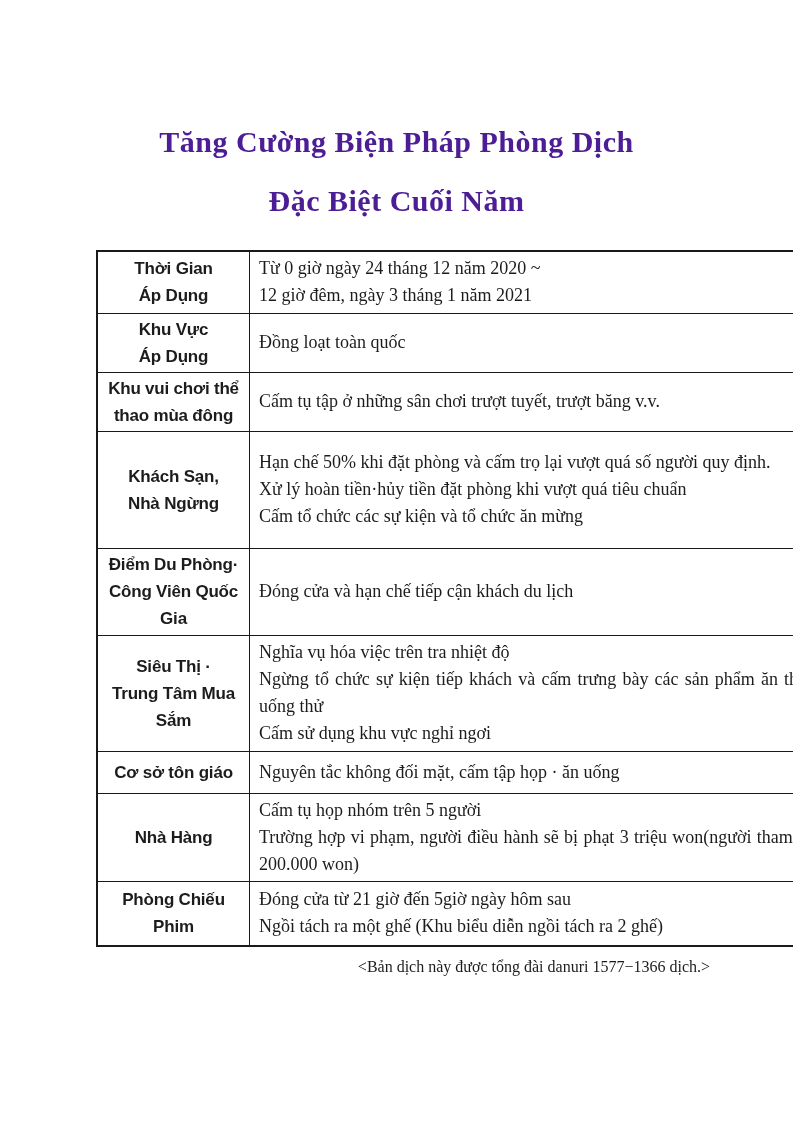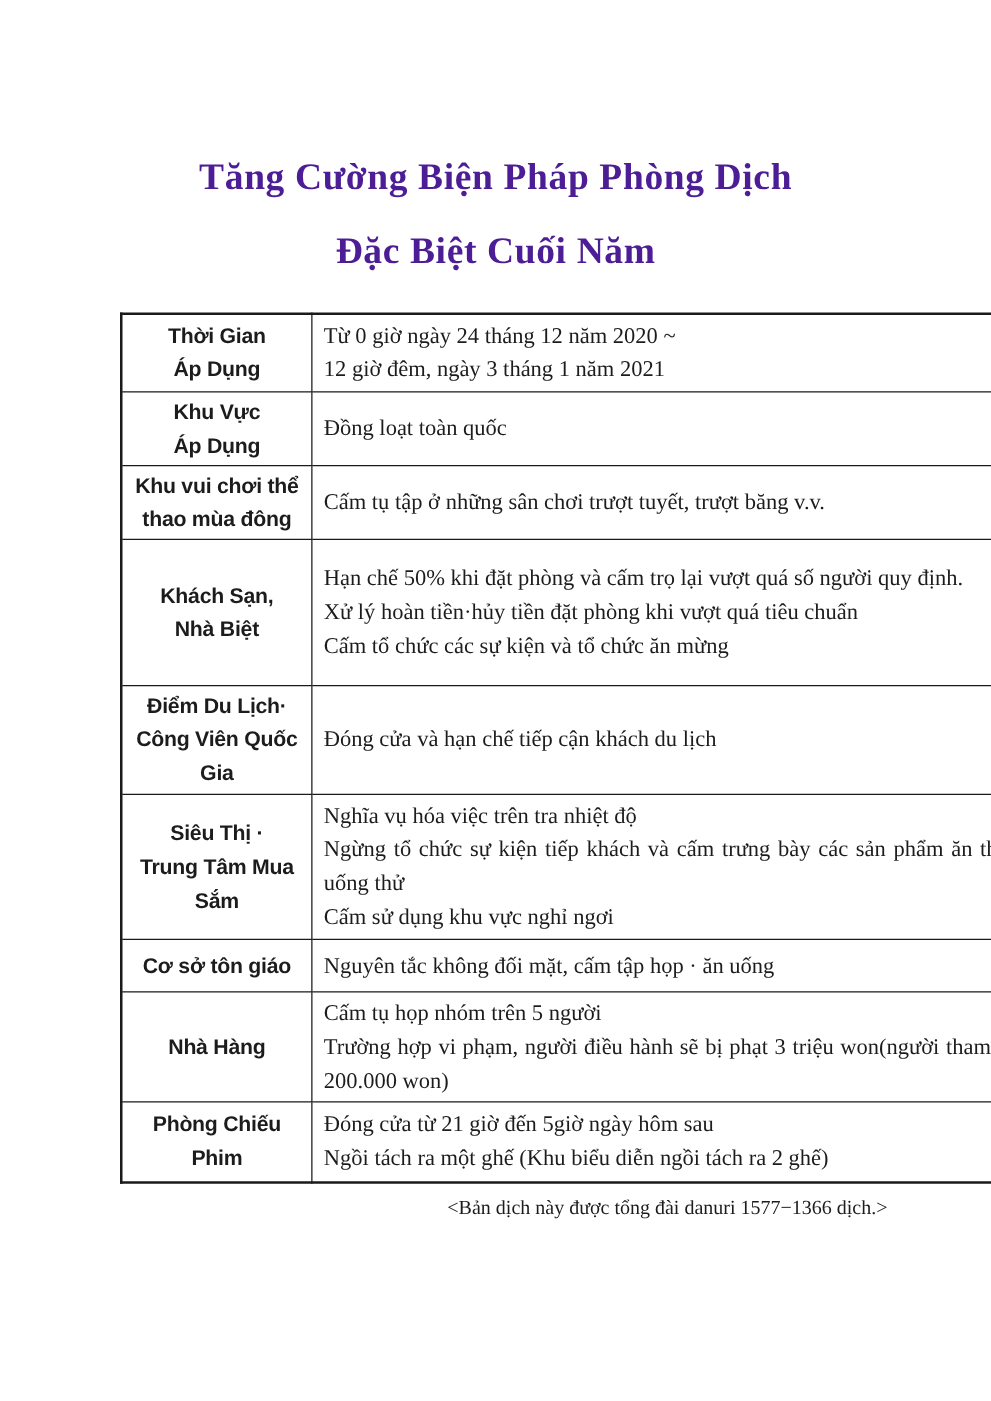--- a/index.html
+++ b/index.html
@@ -119,31 +119,31 @@
           <div>Khu vui chơi thể</div>
           <div>thao mùa đông</div>
         </td>
     <td class="cell-measures">
           <p>Cấm tụ tập ở những sân chơi trượt tuyết, trượt băng v.v.</p>
         </td>
   </tr>
       <tr>
     <td class="cell-category">
           <div>Khách Sạn,</div>
-          <div>Nhà Biệt</div>
+          <div>Nhà Ngừng</div>
         </td>
     <td class="cell-measures">
           <p>Hạn chế 50% khi đặt phòng và cấm trọ lại vượt quá số người quy định.</p>
           <p>Xử lý hoàn tiền·hủy tiền đặt phòng khi vượt quá tiêu chuẩn</p>
           <p>Cấm tổ chức các sự kiện và tổ chức ăn mừng</p>
         </td>
   </tr>
       <tr>
     <td class="cell-category">
-          <div>Điểm Du Lịch·</div>
+          <div>Điểm Du Phòng·</div>
           <div>Công Viên Quốc Gia</div>
         </td>
     <td class="cell-measures">
           <p>Đóng cửa và hạn chế tiếp cận khách du lịch</p>
         </td>
   </tr>
       <tr>
     <td class="cell-category">
           <div>Siêu Thị ·</div>
           <div>Trung Tâm Mua Sắm</div>

